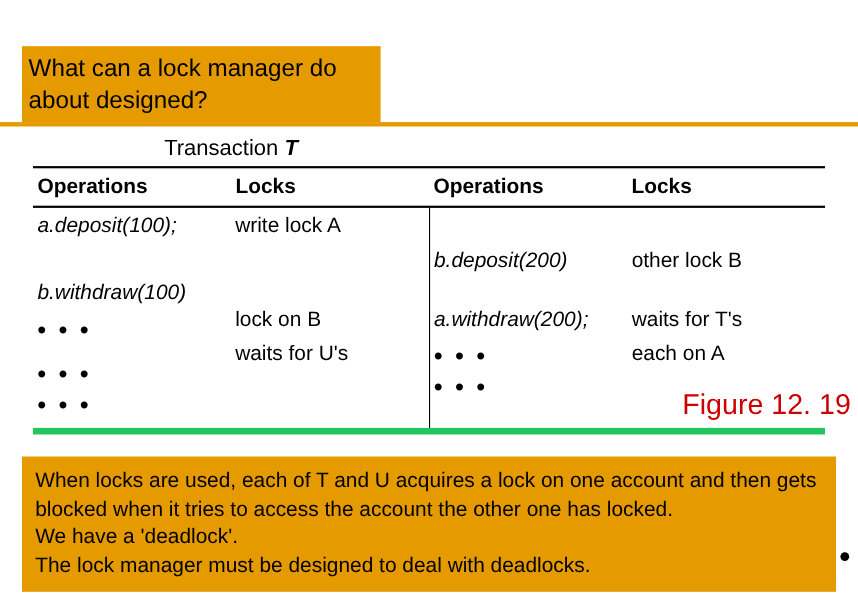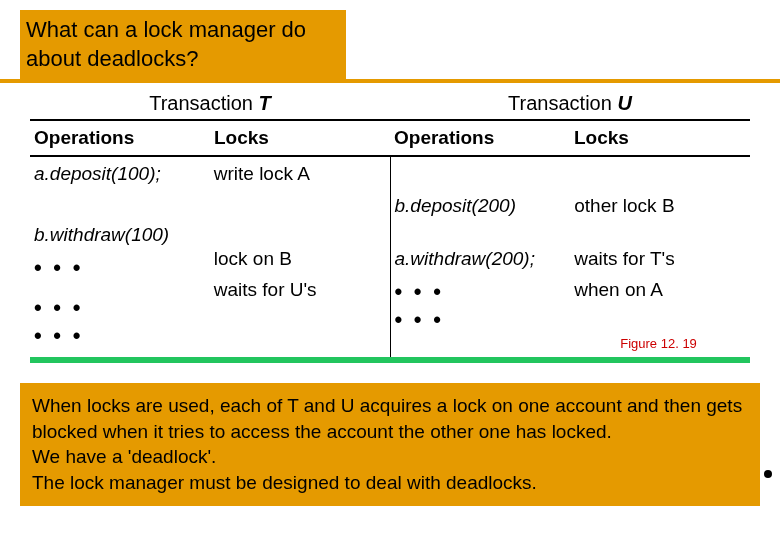--- a/index.html
+++ b/index.html
@@ -16,20 +16,21 @@
     height: 540px;
     background: #fff;
     position: relative;
   }
   .header-row {
     display: flex;
     align-items: flex-start;
     padding: 10px 20px 0 20px;
     border-bottom: 4px solid #e59a00;
     margin-bottom: 5px;
+    margin-top: 32px;
   }
   .question-box {
     background: #e59a00;
     color: #000;
     font-size: 22px;
     padding: 6px 10px 6px 6px;
     width: 310px;
     line-height: 1.3;
   }
   .access-box {
@@ -86,21 +87,21 @@
   }
   .italic { font-style: italic; }
   .ellipsis {
     font-weight: bold;
     font-size: 22px;
     letter-spacing: 4px;
     margin: 2px 0;
   }
   .figure-label {
     color: #c00;
-    font-size: 13px;
+    font-size: 26px;
     position: absolute;
     left: 50px;
     bottom: 6px;
     white-space: nowrap;
   }
   .bottom-box {
     margin: 20px 20px 0 20px;
     background: #e59a00;
     color: #000;
     font-size: 19px;
@@ -117,32 +118,29 @@
     border-radius: 50%;
   }
 </style>
 </head>
 <body>
 <div class="slide">
 
 <div class="header-row">
   <div class="question-box">
     <span>What can a lock manager do</span><br>
-    <span>about deadlocks?</span>
+    <span>about designed?</span>
   </div>
 </div>
 
 <div class="table-wrap">
 
   <div class="trans-headers">
     <div class="trans-header-left">
       <span>Transaction </span><span class="trans-name">T</span>
-    </div>
-    <div class="trans-header-right">
-      <span>Transaction </span><span class="trans-name">U</span>
     </div>
   </div>
 
   <div class="col-headers">
     <div class="col col-ops-l">Operations</div>
     <div class="col col-locks-l">Locks</div>
     <div class="col col-ops-r">Operations</div>
     <div class="col col-locks-r">Locks</div>
   </div>
 
@@ -172,21 +170,21 @@
       <div class="cell italic">a.withdraw(200);</div>
       <div class="ellipsis">• • •</div>
       <div class="ellipsis">• • •</div>
     </div>
 
     <div class="body-col">
       <div style="height:32px"></div>
       <div class="cell">other lock B</div>
       <div style="height:22px"></div>
       <div class="cell">waits for  T's</div>
-      <div class="cell">when on A</div>
+      <div class="cell">each on A</div>
       <div class="figure-label">Figure 12. 19</div>
     </div>
   </div>
 
 </div>
 
 <div class="bottom-box">
   <span>When locks are used, each of T and U acquires a lock on one account and then gets blocked when it tries to access the account the other one has locked.</span><br>
   <span>We have a 'deadlock'.</span><br>
   <span>The lock manager must be designed to deal with deadlocks.</span>

